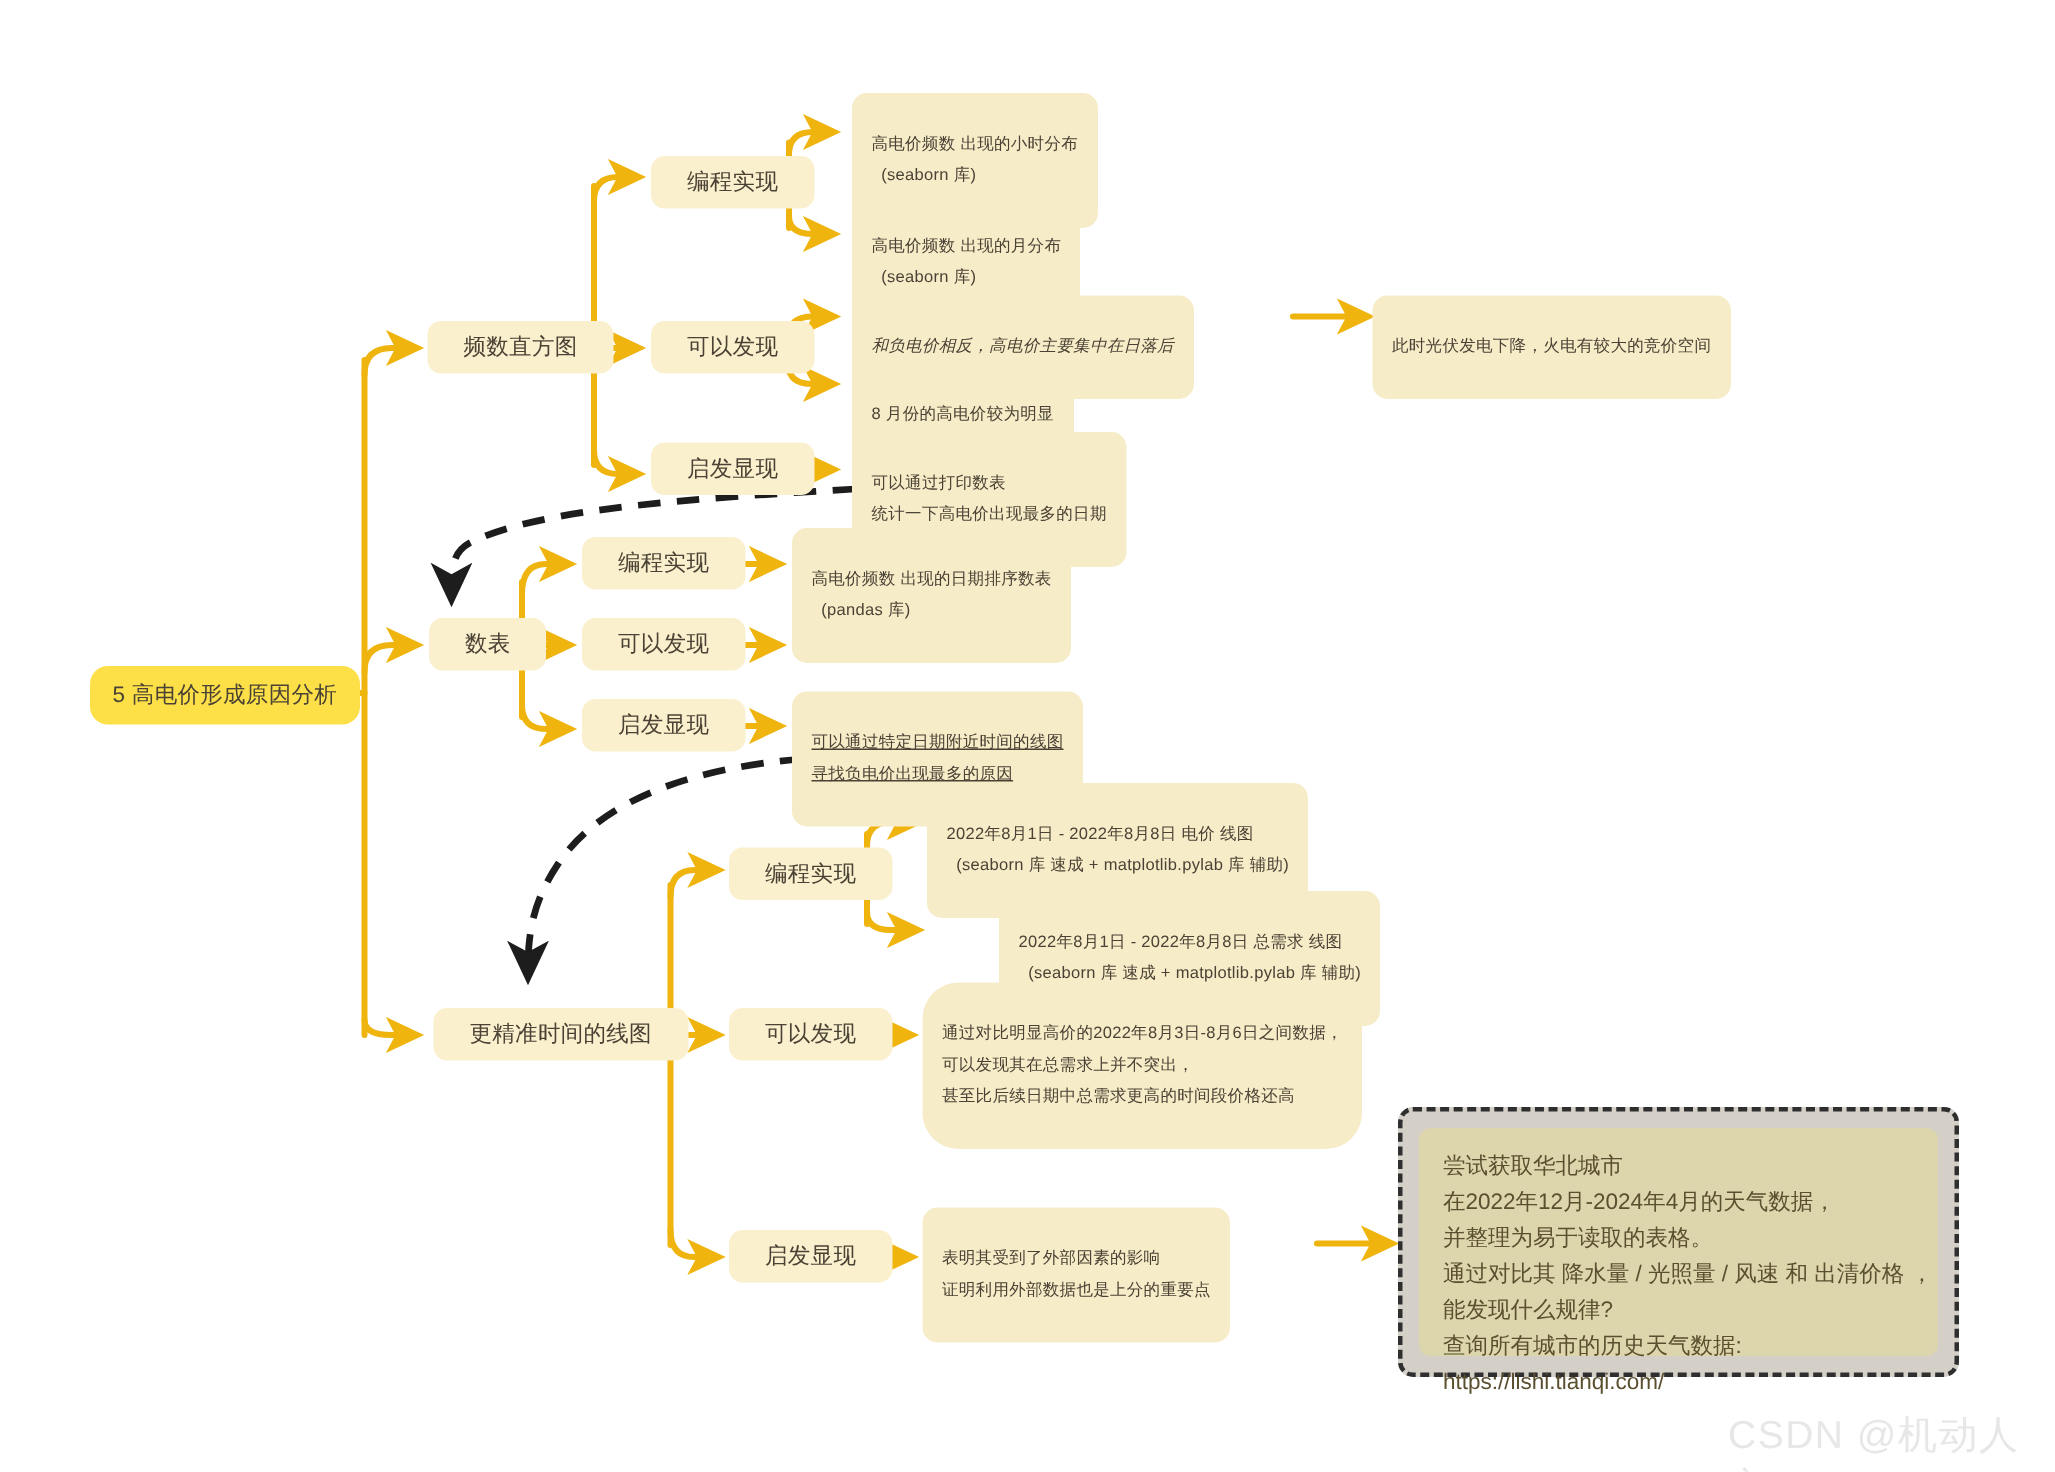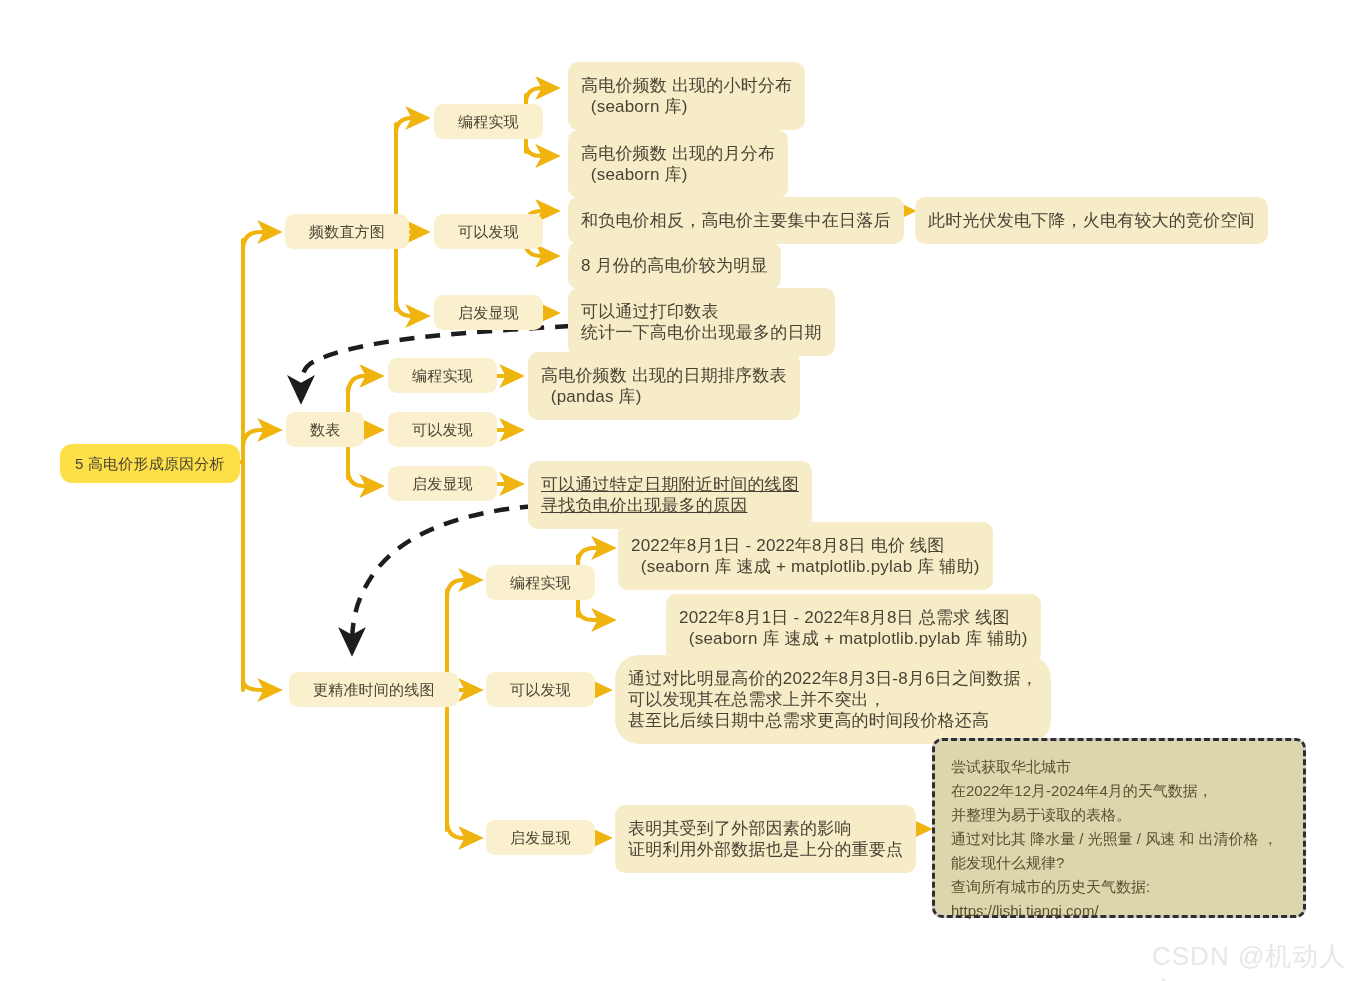--- a/index.html
+++ b/index.html
@@ -27,23 +27,23 @@
     width: 1370px;
     height: 981px;
     pointer-events: none;
   }
   .node {
     position: absolute;
     box-sizing: border-box;
     background: #f7ecc8;
     border-radius: 10px;
     color: #4a4235;
-    font-size: 17px;
+    font-size: 11px;
     line-height: 21px;
-    padding: 13px 13px;
+    padding: 24px 13px;
     white-space: pre;
     letter-spacing: 0.2px;
   }
   .node.root {
     background: #fde047;
     font-size: 15px;
     padding: 9px 15px;
     border-radius: 12px;
   }
   .node.small {
@@ -54,21 +54,21 @@
   }
   .node.leaf {
     background: #f7ecc8;
   }
   .dashbox {
     position: absolute;
     box-sizing: border-box;
     border: 3px dashed #2f2f2f;
     background: #d4d0c8;
     border-radius: 10px;
-    padding: 0;
+    padding: 11px;
   }
   .dashbox-inner {
     width: 100%;
     height: 100%;
     box-sizing: border-box;
     background: #ddd5ab;
     border-radius: 8px;
     padding: 14px 16px;
     color: #5a5030;
     font-size: 15px;
@@ -170,21 +170,21 @@
 
   <div class="node small" style="left:434px; top:104px;">编程实现</div>
   <div class="node small" style="left:434px; top:214px;">可以发现</div>
   <div class="node small" style="left:434px; top:295px;">启发显现</div>
 
   <div class="node leaf" style="left:568px; top:62px;">高电价频数 出现的小时分布
   (seaborn 库)</div>
   <div class="node leaf" style="left:568px; top:130px;">高电价频数 出现的月分布
   (seaborn 库)</div>
 
-  <div class="node leaf" style="left:568px; top:197px;">和负电价相反，高电价主要集中在日落后</div>
+  <div class="node leaf" style="left:568px; top:197px;font-style:italic;">和负电价相反，高电价主要集中在日落后</div>
   <div class="node leaf" style="left:568px; top:242px;">8 月份的高电价较为明显</div>
   <div class="node leaf" style="left:915px; top:197px;">此时光伏发电下降，火电有较大的竞价空间</div>
 
   <div class="node leaf" style="left:568px; top:288px;">可以通过打印数表
 统计一下高电价出现最多的日期</div>
 
   <div class="node small" style="left:286px; top:412px;">数表</div>
 
   <div class="node small" style="left:388px; top:358px;">编程实现</div>
   <div class="node small" style="left:388px; top:412px;">可以发现</div>

